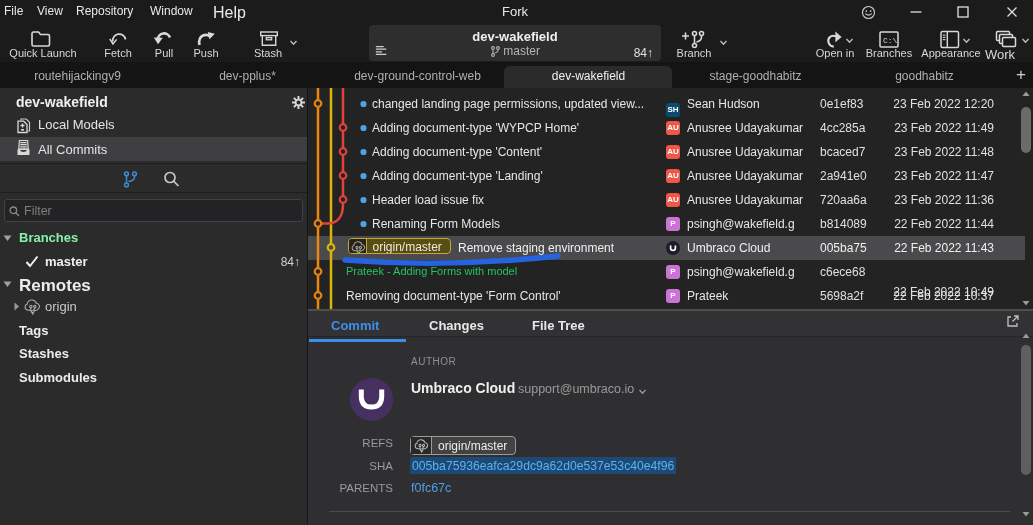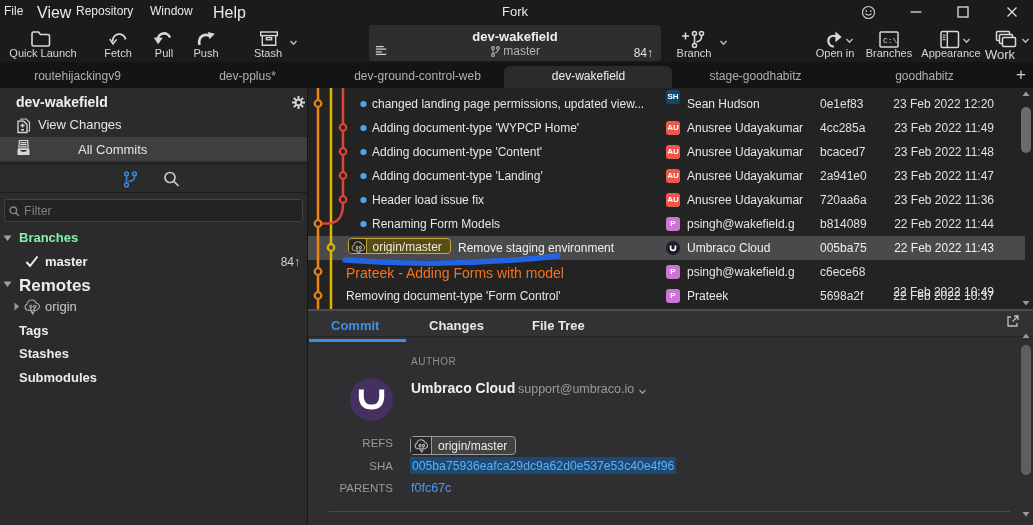--- a/index.html
+++ b/index.html
@@ -11,21 +11,21 @@
     text-align:center; line-height:14px; }
   .row-au { left:379px; width:125px; overflow:hidden; white-space:nowrap; font-size:12px; color:#e6e6e6; }
   .row-sha { left:512px; font-size:12px; color:#e0e0e0; }
   .row-dt { left:560px; width:126px; text-align:right; font-size:12px; color:#e0e0e0; }
 </style>
 </head>
 <body>
 
 <div class="abs" style="left:0;top:0;width:1033px;height:26px;background:#1b1b1b;">
   <div class="abs" style="left:4px;top:4px;font-size:12px;color:#e8e8e8;">File</div>
-  <div class="abs" style="left:37px;top:4px;font-size:16px;color:#e8e8e8;">View</div>
+  <div class="abs" style="left:37px;top:4px;font-size:12px;color:#e8e8e8;">View</div>
   <div class="abs" style="left:76px;top:4px;font-size:12px;color:#e8e8e8;">Repository</div>
   <div class="abs" style="left:150px;top:4px;font-size:12px;color:#e8e8e8;">Window</div>
   <div class="abs" style="left:213px;top:4px;font-size:16px;color:#e8e8e8;">Help</div>
   <div class="abs" style="left:485px;top:4px;width:60px;text-align:center;font-size:13px;color:#e8e8e8;">Fork</div>
 
   <svg class="abs" style="left:861px;top:5px;" width="15" height="15" viewBox="0 0 16 16">
     <circle cx="8" cy="8" r="6.4" fill="none" stroke="#cfcfcf" stroke-width="1.2"></circle>
     <circle cx="5.7" cy="6.5" r="0.9" fill="#cfcfcf"></circle>
     <circle cx="10.3" cy="6.5" r="0.9" fill="#cfcfcf"></circle>
     <path d="M5 9.5 Q8 12.2 11 9.5" fill="none" stroke="#cfcfcf" stroke-width="1.2" stroke-linecap="round"></path>
@@ -159,29 +159,29 @@
     </g>
     <circle cx="7.5" cy="8.5" r="2.9" fill="none" stroke="#d8d8d8" stroke-width="1.8"></circle>
   </svg>
 
   <svg class="abs" style="left:16px;top:29px;" width="15" height="17" viewBox="0 0 15 17">
     <path d="M5 3.5 V2 h5.2 l3.3 3.3 V14 h-2" fill="none" stroke="#c8c8c8" stroke-width="1.2"></path>
     <path d="M2 4.2 h5.7 l3.3 3.3 v8 H2 z" fill="none" stroke="#d8d8d8" stroke-width="1.3"></path>
     <path d="M6.5 6.5 v4 M4.5 8.5 h4" stroke="#d8d8d8" stroke-width="1.3"></path>
     <path d="M5 12.8 h3" stroke="#d8d8d8" stroke-width="1.6"></path>
   </svg>
-  <div class="abs" style="left:38px;top:29px;font-size:13px;color:#e4e4e4;">View Changes</div>
+  <div class="abs" style="left:38px;top:29px;font-size:13px;color:#e4e4e4;">Local Models</div>
 
   <div class="abs" style="left:0;top:49px;width:307px;height:24px;background:#3f3f41;"></div>
   <svg class="abs" style="left:16px;top:51px;" width="15" height="17" viewBox="0 0 15 17">
     <path d="M3.4 1.5 h8.2 l0.6 9 h-9.4 z" fill="none" stroke="#d8d8d8" stroke-width="1.2"></path>
     <path d="M4.4 3.6 h6.2 M4.3 5.7 h6.4 M4.2 7.8 h6.6 M4.1 9.9 h6.8" stroke="#d8d8d8" stroke-width="1.2"></path>
     <path d="M1.5 16 V10.7 l1.2 -1.4 h1 a3.8 3.8 0 0 0 7.6 0 h1 l1.2 1.4 V16 z" fill="#d8d8d8" stroke="none"></path>
   </svg>
-  <div class="abs" style="left:38px;top:54px;font-size:13px;color:#e4e4e4;margin-left:40px;">All Commits</div>
+  <div class="abs" style="left:38px;top:54px;font-size:13px;color:#e4e4e4;">All Commits</div>
   <div class="abs" style="left:0;top:75px;width:307px;height:1px;background:#1d1d1d;"></div>
 
   <svg class="abs" style="left:123px;top:83px;" width="15" height="17" viewBox="0 0 15 17">
     <circle cx="3.5" cy="2.8" r="1.9" fill="none" stroke="#3f8ad8" stroke-width="1.5"></circle>
     <circle cx="11.5" cy="2.8" r="1.9" fill="none" stroke="#3f8ad8" stroke-width="1.5"></circle>
     <circle cx="3.5" cy="14" r="1.9" fill="none" stroke="#3f8ad8" stroke-width="1.5"></circle>
     <path d="M3.5 4.7 V12.1 M11.5 4.7 V6 Q11.5 9.8 5.5 10.6" fill="none" stroke="#3f8ad8" stroke-width="1.5"></path>
   </svg>
   <svg class="abs" style="left:163px;top:83px;" width="18" height="17" viewBox="0 0 18 17">
     <circle cx="7" cy="6.5" r="5" fill="none" stroke="#c9c9c9" stroke-width="1.7"></circle>
@@ -251,21 +251,21 @@
       <circle cx="55.5" cy="16" r="3.1"></circle>
       <circle cx="55.5" cy="40" r="3.1"></circle>
       <circle cx="55.5" cy="64" r="3.1"></circle>
       <circle cx="55.5" cy="88" r="3.1"></circle>
       <circle cx="55.5" cy="112" r="3.1"></circle>
       <circle cx="55.5" cy="136" r="3.1"></circle>
     </g>
   </svg>
 
   <div class="abs" style="left:64px;top:9px;font-size:12px;color:#e6e6e6;">changed landing page permissions, updated view...</div>
-  <div class="abs row-av" style="left:358px;top:2px;background:#0c4a6e;">SH</div>
+  <div class="abs row-av" style="left:358px;top:15px;background:#0c4a6e;">SH</div>
   <div class="abs row-au" style="top:9px;">Sean Hudson</div>
   <div class="abs row-sha" style="top:9px;">0e1ef83</div>
   <div class="abs row-dt" style="top:9px;">23 Feb 2022 12:20</div>
   <div class="abs" style="left:64px;top:33px;font-size:12px;color:#e6e6e6;">Adding document-type 'WYPCP Home'</div>
   <div class="abs row-av" style="left:358px;top:33px;background:#ef5848;">AU</div>
   <div class="abs row-au" style="top:33px;">Anusree Udayakumar</div>
   <div class="abs row-sha" style="top:33px;">4cc285a</div>
   <div class="abs row-dt" style="top:33px;">23 Feb 2022 11:49</div>
   <div class="abs" style="left:64px;top:57px;font-size:12px;color:#e6e6e6;">Adding document-type 'Content'</div>
   <div class="abs row-av" style="left:358px;top:57px;background:#ef5848;">AU</div>
@@ -303,21 +303,21 @@
   <div class="abs" style="left:150px;top:153px;font-size:12px;color:#f0f0f0;">Remove staging environment</div>
   <div class="abs row-av" style="left:358px;top:153px;background:#1f1b2b;border-radius:50%;">
       <svg width="14" height="14" viewBox="0 0 14 14" style="position:absolute;left:0;top:0;">
         <path d="M4.6 4.5 V7 a2.4 2.4 0 0 0 4.8 0 V4.5" fill="none" stroke="#fff" stroke-width="1.7"></path>
       </svg>
     </div>
   <div class="abs row-au" style="top:153px;color:#f0f0f0;">Umbraco Cloud</div>
   <div class="abs row-sha" style="top:153px;color:#f0f0f0;">005ba75</div>
   <div class="abs row-dt" style="top:153px;color:#f0f0f0;">22 Feb 2022 11:43</div>
 
-  <div class="abs" style="left:38px;top:177px;font-size:14px;color:#f97316;">Prateek - Adding Forms with model</div>
+  <div class="abs" style="left:38px;top:177px;font-size:11px;color:#22c55e;">Prateek - Adding Forms with model</div>
   <div class="abs row-av" style="left:358px;top:177px;background:#cc74d6;">P</div>
   <div class="abs row-au" style="top:177px;">psingh@wakefield.g</div>
   <div class="abs row-sha" style="top:177px;">c6ece68</div>
   <div class="abs row-dt" style="top:177px;margin-top:20px;">22 Feb 2022 10:49</div>
 
   <div class="abs" style="left:38px;top:201px;font-size:12px;color:#e6e6e6;">Removing document-type 'Form Control'</div>
   <div class="abs row-av" style="left:358px;top:201px;background:#cc74d6;">P</div>
   <div class="abs row-au" style="top:201px;">Prateek</div>
   <div class="abs row-sha" style="top:201px;">5698a2f</div>
   <div class="abs row-dt" style="top:201px;">22 Feb 2022 10:37</div>

